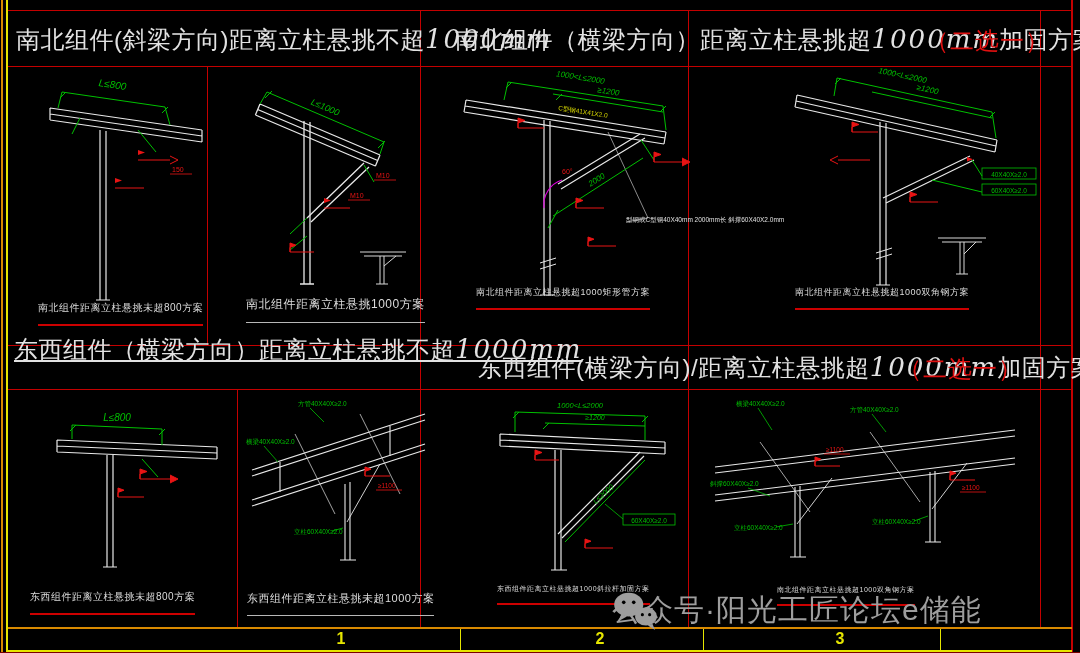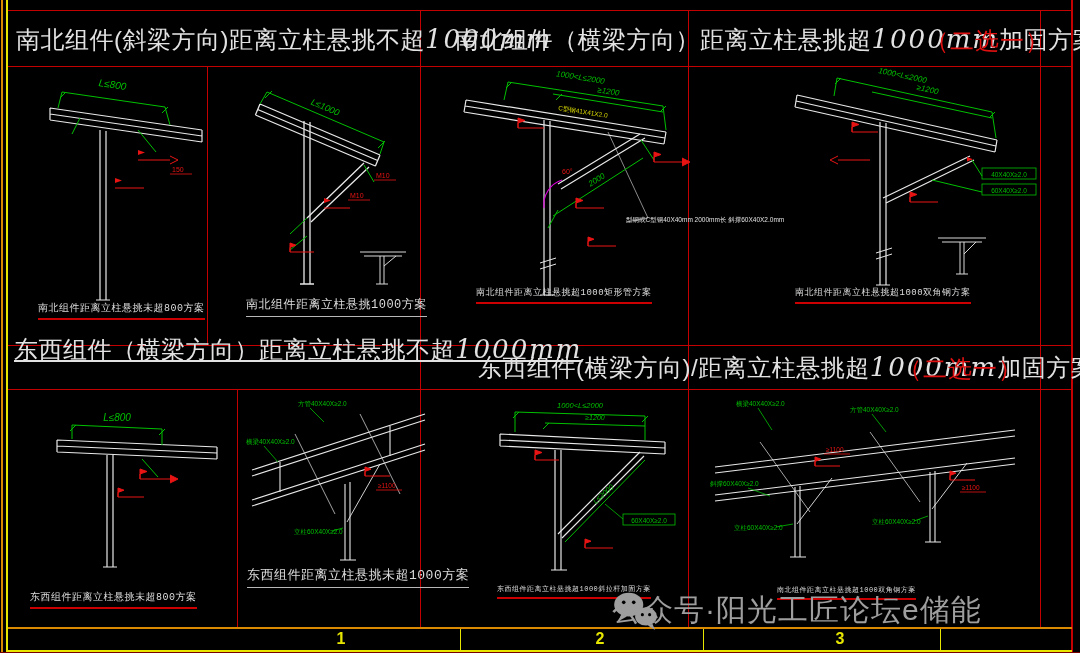--- a/index.html
+++ b/index.html
@@ -6,21 +6,21 @@
   .stage{position:relative;width:1080px;height:653px;background:#000;overflow:hidden;
          font-family:"Liberation Sans",sans-serif;}
   .hl,.vl{position:absolute;}
   .hl{height:1px;background:#c40000;}
   .vl{width:1px;background:#c40000;}
   .yellow{background:#e6e600;}
   .orange{background:#d98a00;}
   .title{position:absolute;color:#e2e2e2;font-size:24px;white-space:nowrap;letter-spacing:0.5px;}
   .title .num{font-family:"DejaVu Serif",serif;font-style:italic;font-size:26px;letter-spacing:2px;}
   .rednote{position:absolute;color:#e01010;font-size:24px;white-space:nowrap;letter-spacing:1px;}
-  .cap{position:absolute;color:#dcdcdc;white-space:nowrap;padding-bottom:3px;letter-spacing:0.5px;font-family:Liberation Mono, monospace;}
+  .cap{position:absolute;color:#dcdcdc;white-space:nowrap;padding-bottom:9px;letter-spacing:0.5px;}
   .cap.u-red{border-bottom:2px solid #cc0000;}
   .cap.u-gray{border-bottom:1.5px solid #b8b8b8;}
   svg{position:absolute;overflow:visible;}
   svg text{font-family:"Liberation Sans",sans-serif;}
   .dimtxt{fill:#00c000;font-style:italic;}
   .redtxt{fill:#e81414;}
   .wm{position:absolute;left:612px;top:590px;display:flex;align-items:center;gap:8px;color:#9e9e9e;}
   .wm .wmtext{font-size:30px;letter-spacing:1px;white-space:nowrap;}
   .sheetnum{position:absolute;top:630px;color:#e6e600;font-size:16px;font-weight:bold;transform:translateX(-50%);}
 </style>
@@ -207,21 +207,21 @@
       <path d="M24,54 L38,70" stroke="#00c000" stroke-width="0.8" fill="none"></path>
       <text x="54" y="142" font-size="6.5" fill="#00c000">立柱60X40X≥2.0</text>
       <path d="M92,139 L103,136" stroke="#00c000" stroke-width="0.8" fill="none"></path>
     </g>
     <g>
       <text class="redtxt" x="138" y="96" font-size="6.5">≥1100</text>
       <path d="M136,98 L162,98" stroke="#e81414" stroke-width="0.8"></path>
       <path d="M125,84 l0,-9 6,2.2 -6,2.2 Z M125,84 L150,84" fill="#e81414" stroke="#e81414" stroke-width="1"></path>
     </g>
   </svg>
-  <div class="cap u-gray" style="left:247px;top:566px;font-size:13px;">东西组件距离立柱悬挑未超1000方案</div>
+  <div class="cap u-gray" style="left:247px;top:591px;font-size:11px;">东西组件距离立柱悬挑未超1000方案</div>
 
   <svg style="left:445px;top:392px;" width="245" height="205" viewBox="0 0 245 205">
     <g stroke="#e8e8e8" stroke-width="1.2" fill="none">
       <path d="M55,42 L220,50 M55,48 L220,56 M55,54 L220,62 M55,42 L55,54 M220,50 L220,62"></path>
       <path d="M110,58 L110,178 M116,58 L116,178 M106,178 L122,178"></path>
       <path d="M113,142 L195,60 M117,146 L199,64"></path>
     </g>
     <g stroke="#00c000" stroke-width="1" fill="none">
       <path d="M70,20 L200,24 M100,31 L200,34 M70,20 L70,40 M200,24 L200,48 M68,26 l6,-6 M197,30 l6,-6 M98,37 l6,-6"></path>
       <path d="M120,150 L200,68"></path>

